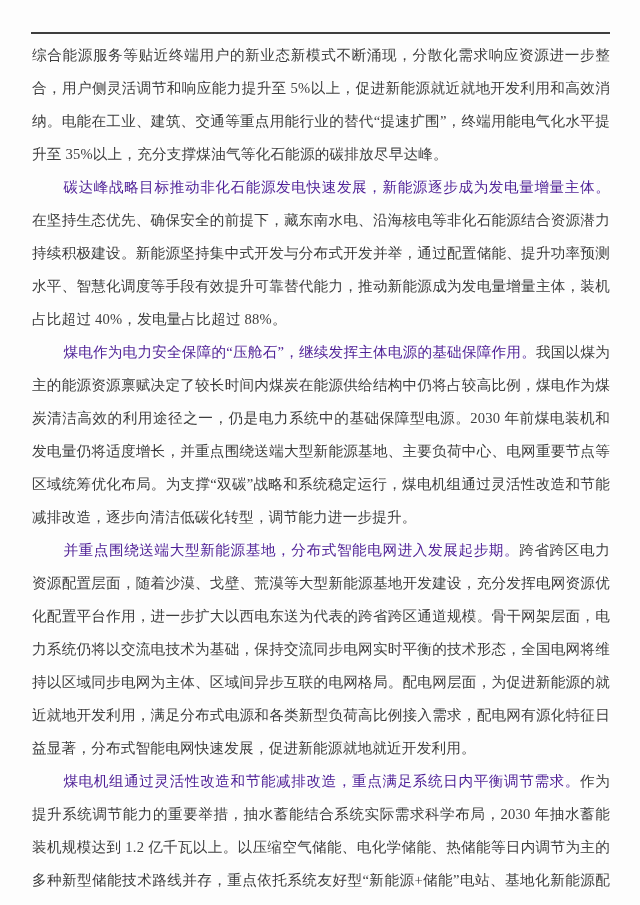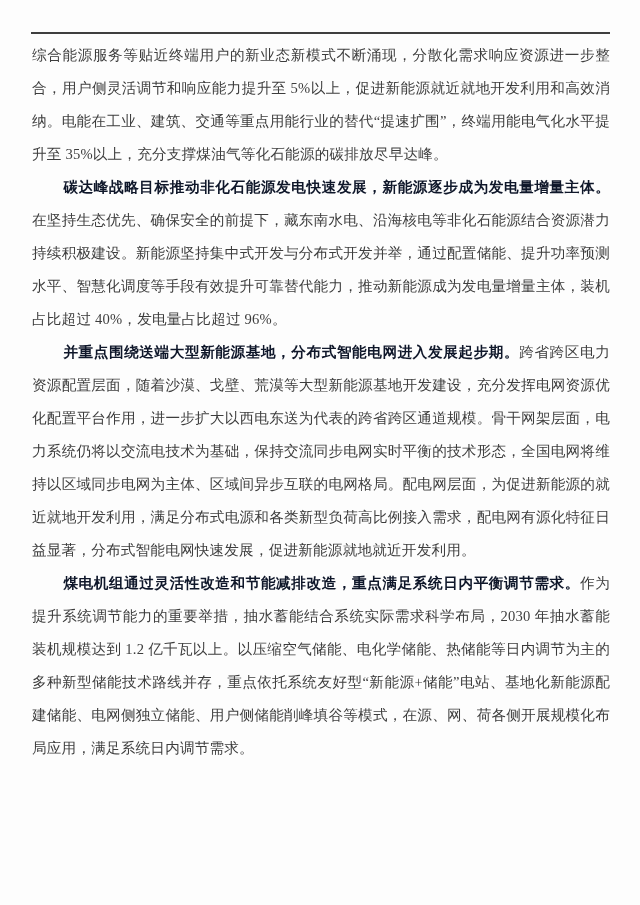--- a/index.html
+++ b/index.html
@@ -27,28 +27,29 @@
     font-size: 14.6px;
     line-height: 33px;
     text-align: justify;
     text-justify: inter-ideograph;
     color: #3d3d3d;
     letter-spacing: 0.2px;
   }
   .para { margin: 0; padding: 0; }
   .para.indent { text-indent: 2.15em; }
   .lead {
-    font-weight: 700;
-    color: #0f172a;
+    font-weight: 400;
+    color: #4c1d95;
   }
 </style>
 </head>
 <body>
 
 <div class="page">
   <div class="header-rule"></div>
   <div class="content">
     <p class="para"><b class="lead"></b><span>综合能源服务等贴近终端用户的新业态新模式不断涌现，分散化需求响应资源进一步整合，用户侧灵活调节和响应能力提升至 5%以上，促进新能源就近就地开发利用和高效消纳。电能在工业、建筑、交通等重点用能行业的替代“提速扩围”，终端用能电气化水平提升至 35%以上，充分支撑煤油气等化石能源的碳排放尽早达峰。</span></p>
-    <p class="para indent"><b class="lead">碳达峰战略目标推动非化石能源发电快速发展，新能源逐步成为发电量增量主体。</b><span>在坚持生态优先、确保安全的前提下，藏东南水电、沿海核电等非化石能源结合资源潜力持续积极建设。新能源坚持集中式开发与分布式开发并举，通过配置储能、提升功率预测水平、智慧化调度等手段有效提升可靠替代能力，推动新能源成为发电量增量主体，装机占比超过 40%，发电量占比超过 96%。</span></p>
+    <p class="para indent"><b class="lead">碳达峰战略目标推动非化石能源发电快速发展，新能源逐步成为发电量增量主体。</b><span>在坚持生态优先、确保安全的前提下，藏东南水电、沿海核电等非化石能源结合资源潜力持续积极建设。新能源坚持集中式开发与分布式开发并举，通过配置储能、提升功率预测水平、智慧化调度等手段有效提升可靠替代能力，推动新能源成为发电量增量主体，装机占比超过 40%，发电量占比超过 88%。</span></p>
+    <p class="para indent"><b class="lead">煤电作为电力安全保障的“压舱石”，继续发挥主体电源的基础保障作用。</b><span>我国以煤为主的能源资源禀赋决定了较长时间内煤炭在能源供给结构中仍将占较高比例，煤电作为煤炭清洁高效的利用途径之一，仍是电力系统中的基础保障型电源。2030 年前煤电装机和发电量仍将适度增长，并重点围绕送端大型新能源基地、主要负荷中心、电网重要节点等区域统筹优化布局。为支撑“双碳”战略和系统稳定运行，煤电机组通过灵活性改造和节能减排改造，逐步向清洁低碳化转型，调节能力进一步提升。</span></p>
     <p class="para indent"><b class="lead">并重点围绕送端大型新能源基地，分布式智能电网进入发展起步期。</b><span>跨省跨区电力资源配置层面，随着沙漠、戈壁、荒漠等大型新能源基地开发建设，充分发挥电网资源优化配置平台作用，进一步扩大以西电东送为代表的跨省跨区通道规模。骨干网架层面，电力系统仍将以交流电技术为基础，保持交流同步电网实时平衡的技术形态，全国电网将维持以区域同步电网为主体、区域间异步互联的电网格局。配电网层面，为促进新能源的就近就地开发利用，满足分布式电源和各类新型负荷高比例接入需求，配电网有源化特征日益显著，分布式智能电网快速发展，促进新能源就地就近开发利用。</span></p>
     <p class="para indent"><b class="lead">煤电机组通过灵活性改造和节能减排改造，重点满足系统日内平衡调节需求。</b><span>作为提升系统调节能力的重要举措，抽水蓄能结合系统实际需求科学布局，2030 年抽水蓄能装机规模达到 1.2 亿千瓦以上。以压缩空气储能、电化学储能、热储能等日内调节为主的多种新型储能技术路线并存，重点依托系统友好型“新能源+储能”电站、基地化新能源配建储能、电网侧独立储能、用户侧储能削峰填谷等模式，在源、网、荷各侧开展规模化布局应用，满足系统日内调节需求。</span></p>
   </div>
 </div>
 
 </body></html>

